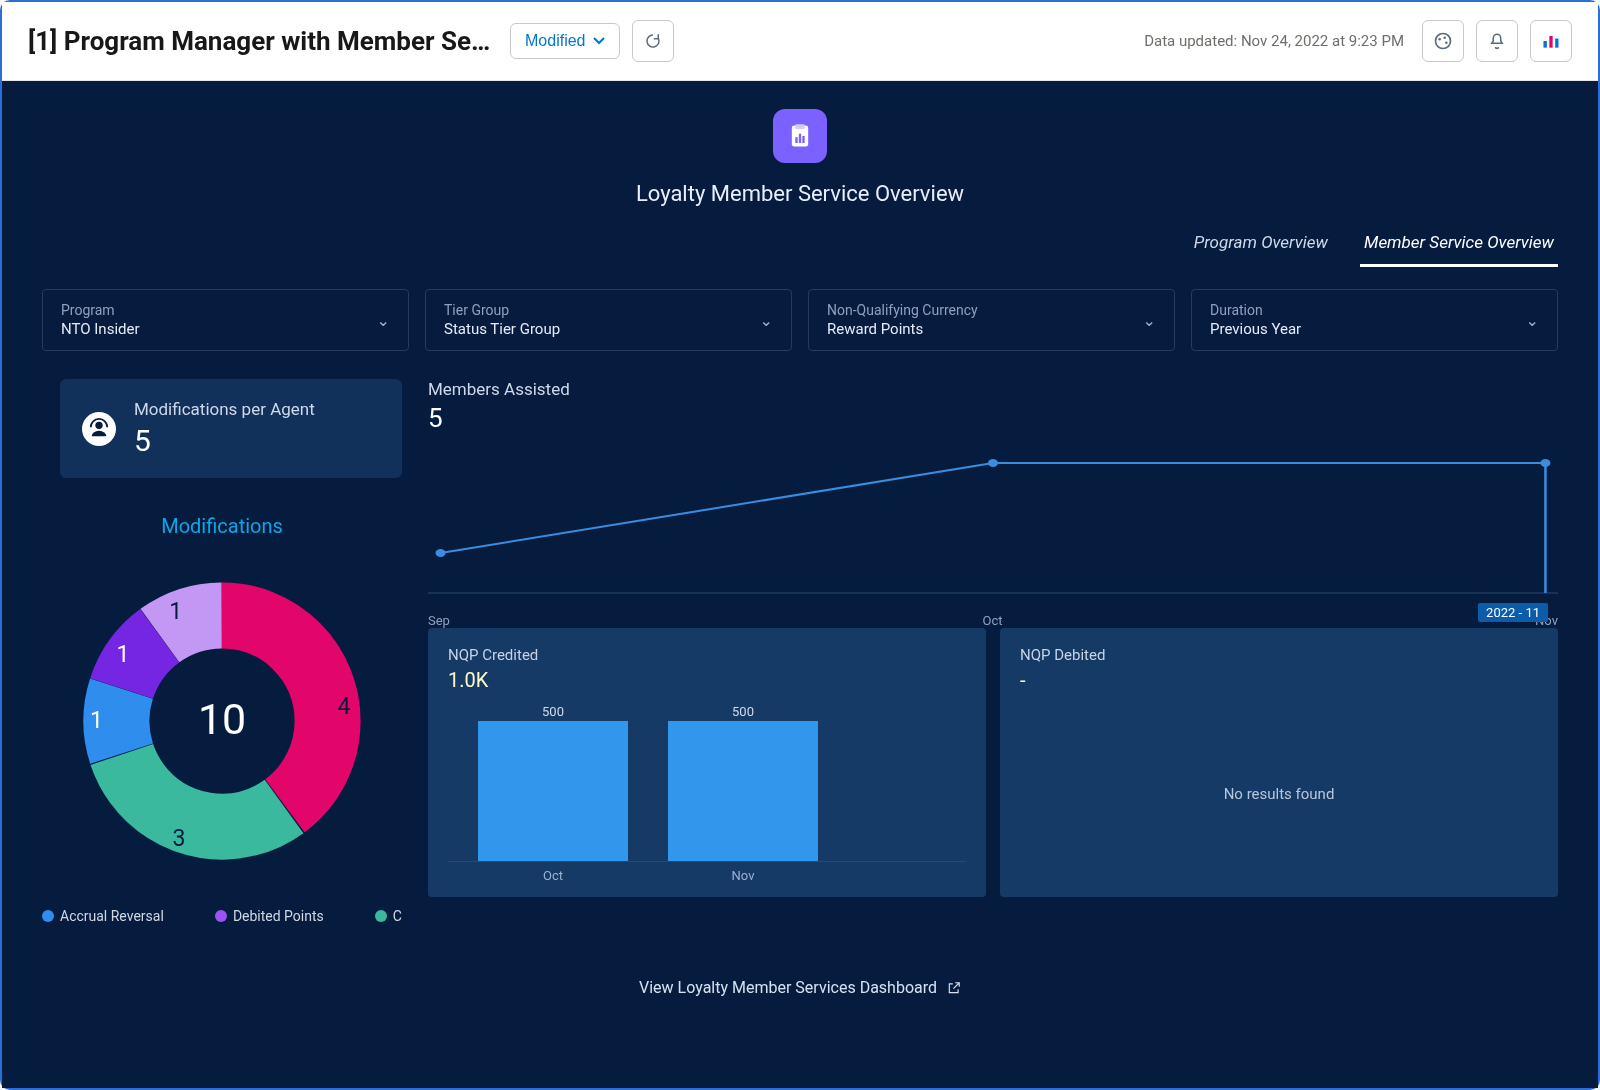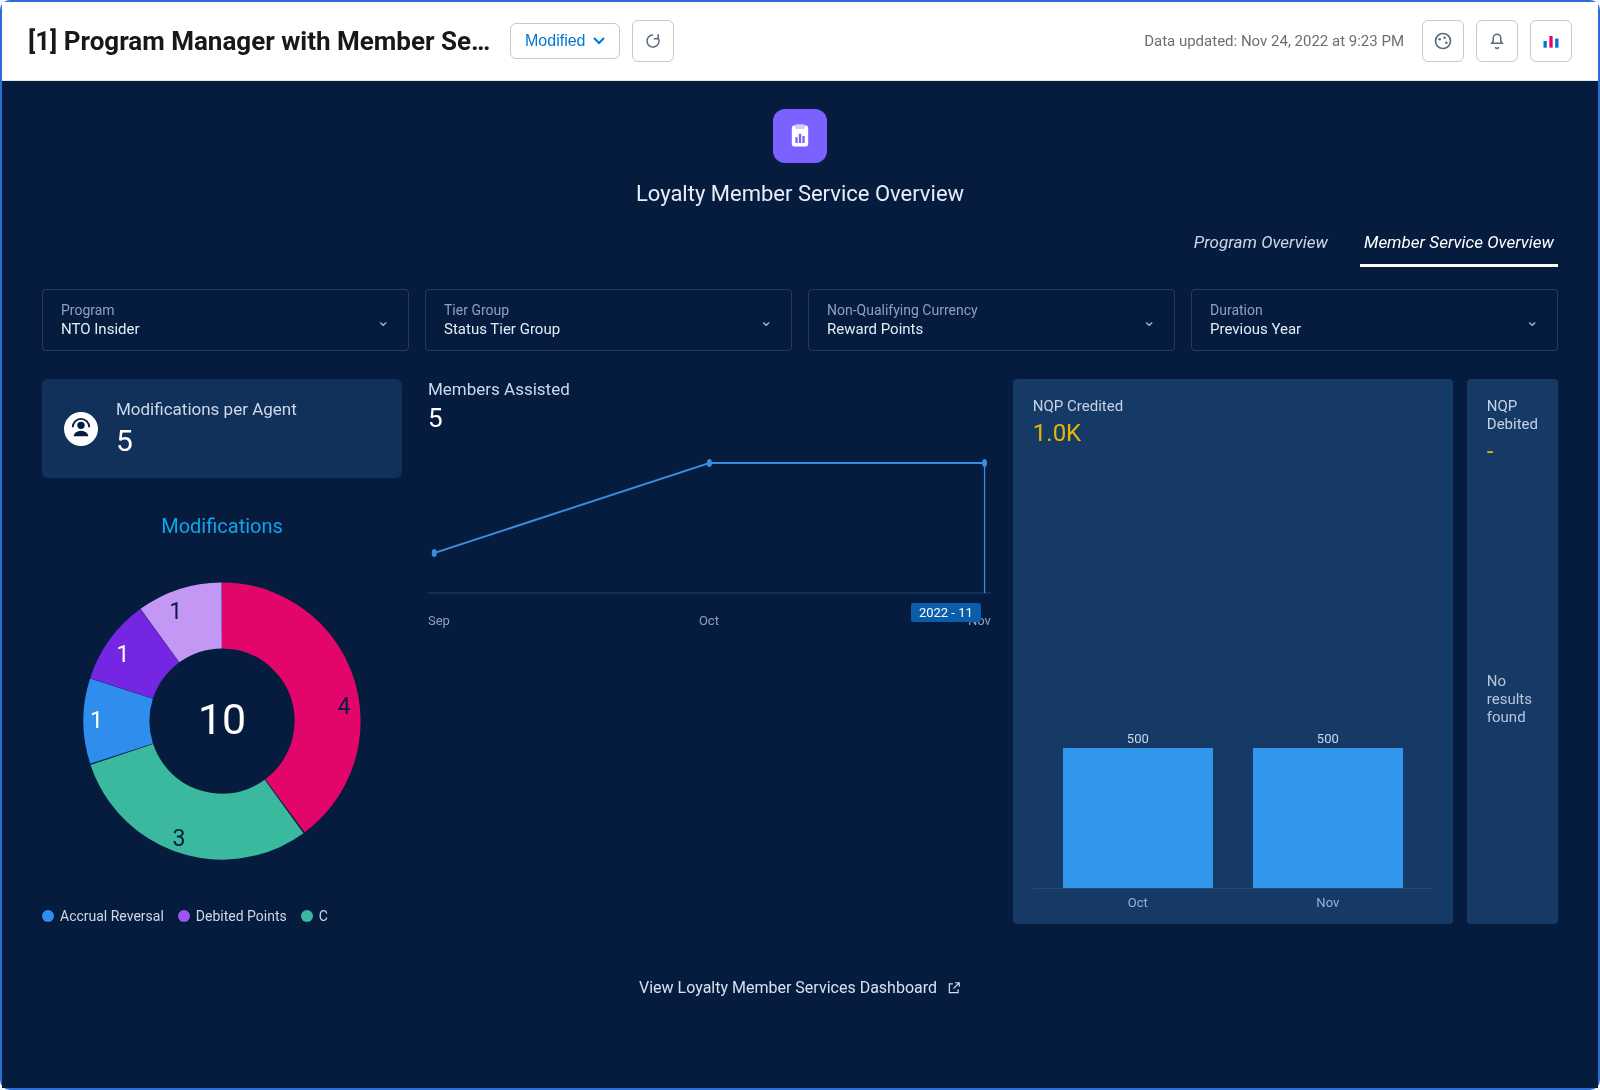--- a/index.html
+++ b/index.html
@@ -97,49 +97,50 @@
   display: grid;
   grid-template-columns: 360px 1fr;
   grid-template-rows: auto auto;
   gap: 26px;
 }
 .agent-card {
   display:flex; align-items:center; gap: 18px;
   background: #11305a;
   border-radius: 6px;
   padding: 20px 22px;
+  margin-left: 18px;
 }
 .agent-icon {
   width: 34px; height: 34px; border-radius: 50%;
   background: #fff; display:flex; align-items:center; justify-content:center;
 }
 .metric-label { font-size: 17px; color: #cdd8ea; margin-bottom: 4px; }
 .metric-value { font-size: 30px; color: #fff; }
 
 .left-col { display:flex; flex-direction:column; gap: 26px; }
 .modifications-block { text-align:center; }
 .mod-title { font-size: 20px; color:#0ea5e9; margin: 10px 0 18px; }
 
-.legend { display:flex; gap: 14px; justify-content:flex-start; font-size: 14px; color:#d0d7e4; margin-top: 18px; align-items:center; overflow:hidden; }
+.legend { display:flex; gap: 14px; justify-content:space-between; font-size: 14px; color:#d0d7e4; margin-top: 18px; align-items:center; overflow:hidden; }
 .legend-item { display:flex; align-items:center; gap:6px; white-space:nowrap; }
 .swatch { width:12px; height:12px; border-radius:50%; display:inline-block; }
 
-.right-col { display:flex; flex-direction:row; gap: 22px; }
+.right-col { display:flex; flex-direction:column; }
 .members-block {}
 .line-chart-wrap { position:relative; }
 .x-ticks { display:flex; justify-content:space-between; font-size:13px; color:#8fa0bd; margin-top:6px; }
 .badge-small {
   background: #0b5cab; color:#fff; font-size: 13px; padding:2px 8px; border-radius:2px;
   position:absolute; right: 10px; bottom: 6px;
 }
 
 .lower-row { display:flex; gap: 14px; }
 .mini-card { flex:1; background:#163a66; border-radius:4px; padding: 18px 20px 14px; display:flex; flex-direction:column; }
 .mini-title { font-size: 15px; color:#c6d2e6; margin-bottom: 4px; }
-.mini-value { font-size: 24px; color:#eab308; margin-bottom: 23px; }
+.mini-value { font-size: 20px; color:#fef9c3; margin-bottom: 12px; }
 .bar-area { display:flex; gap: 40px; flex:1; align-items:flex-end; justify-content:flex-start; padding: 0 30px; border-bottom: 1px solid #274a74; }
 .bar-col { display:flex; flex-direction:column; align-items:center; }
 .bar-label-top { font-size:13px; color:#cfd9ea; margin-bottom:2px; }
 .bar-rect { width: 150px; background:#3296ed; }
 .bar-x { display:flex; gap:40px; justify-content:flex-start; padding: 6px 30px 0; }
 .bar-x span { width:150px; text-align:center; font-size:13px; color:#9bb0cf; }
 .noresults { flex:1; display:flex; align-items:center; justify-content:center; color:#b8c6dc; font-size:15px; }
 
 .footer-link { text-align:center; margin-top: 28px; font-size:16px; color:#d7e1f0; cursor:pointer; }
 .footer-link svg { vertical-align: -2px; margin-left: 6px; }

